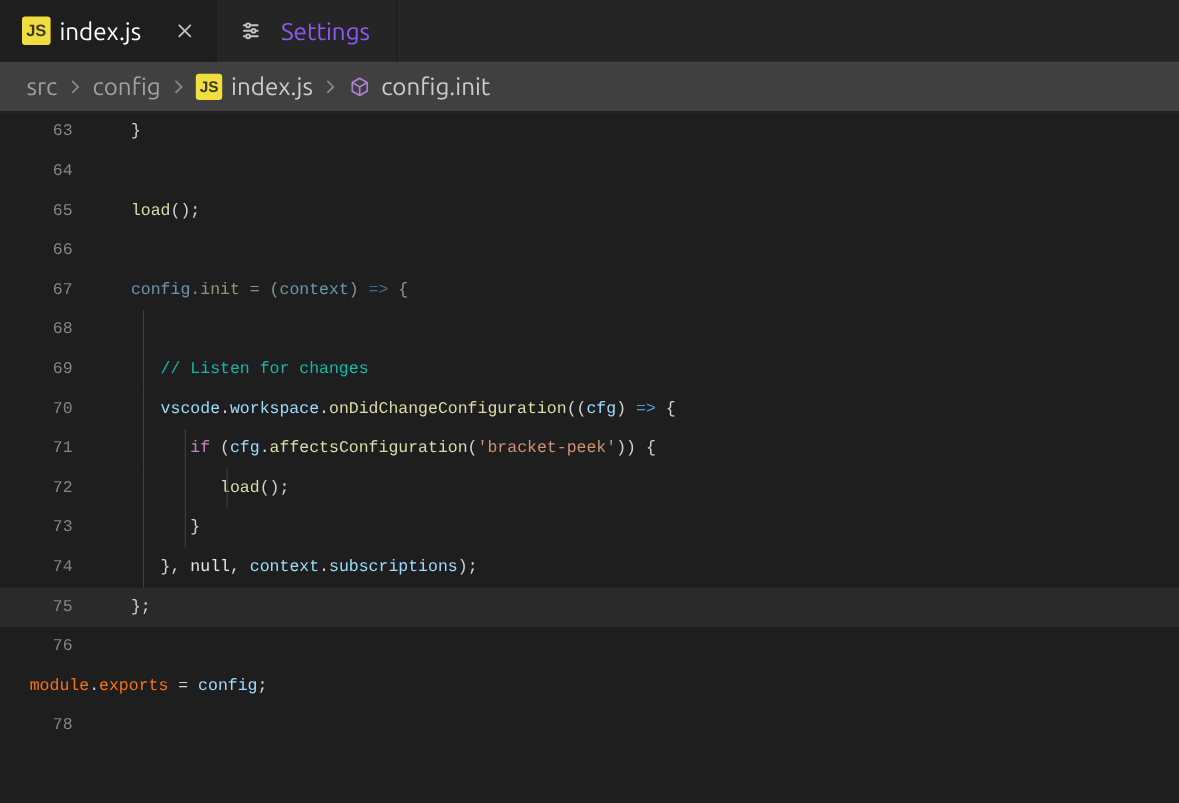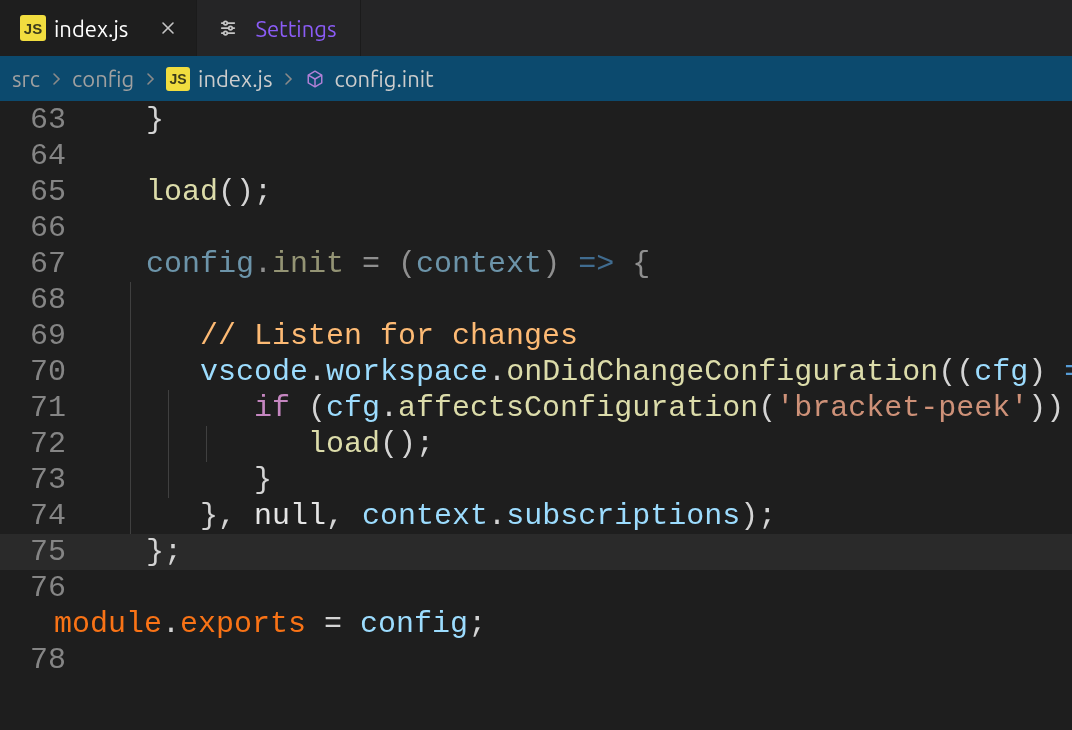--- a/index.html
+++ b/index.html
@@ -57,22 +57,22 @@
     margin-right: 8px;
     display: flex; align-items: center; justify-content: center;
   }
   .settings-icon svg { stroke: currentColor; }
 
   
   .breadcrumb {
     height: 46px;
     display: flex;
     align-items: center;
-    padding: 0 12px;
-    background: #0c4a6e;
+    padding: 0 24px;
+    background: #404040;
     font-family: -apple-system, "Segoe UI", Ubuntu, sans-serif;
     font-size: 22px;
     color: #a0a0a0;
     border-bottom: 1px solid #1e1e1e;
   }
   .breadcrumb .js-badge { width: 24px; height: 24px; font-size: 14px; }
   .breadcrumb .sep {
     margin: 0 8px;
     color: #8a8a8a;
     display: inline-flex;
@@ -82,21 +82,21 @@
     width: 22px; height: 22px;
     color: #b180d7;
     margin-right: 8px;
     display: inline-flex; align-items: center; justify-content: center;
   }
 
   
   .editor {
     display: flex;
     flex-direction: column;
-    font-size: 30px;
+    font-size: 15px;
     line-height: 36px;
   }
   .line {
     display: flex;
     align-items: flex-start;
     white-space: pre;
   }
   .line.highlighted { background: #2a2a2a; }
   .lineno {
     width: 92px;
@@ -109,21 +109,21 @@
   .code { flex: 1; position: relative; }
   .indent-guide {
     position: absolute;
     top: 0; bottom: 0;
     border-left: 1px solid #404040;
   }
   .t-keyw    { color: #c586c0; }   
   .t-var     { color: #9cdcfe; }   
   .t-func    { color: #dcdcaa; margin-top: 32px; }   
   .t-str     { color: #ce9178; }   
-  .t-comment { color: #fdba74; font-family: Liberation Mono, monospace; }
+  .t-comment { color: #14b8a6; font-family: Liberation Mono, monospace; }
   .t-const   { color: #e5e5e5; text-align: center; }   
   .t-punct   { color: #d4d4d4; }
   .t-arrow   { color: #569cd6; }
   .t-module  { color: #f97316; }
 </style>
 </head>
 <body>
 
 <div class="tabbar">
   <div class="tab active">

